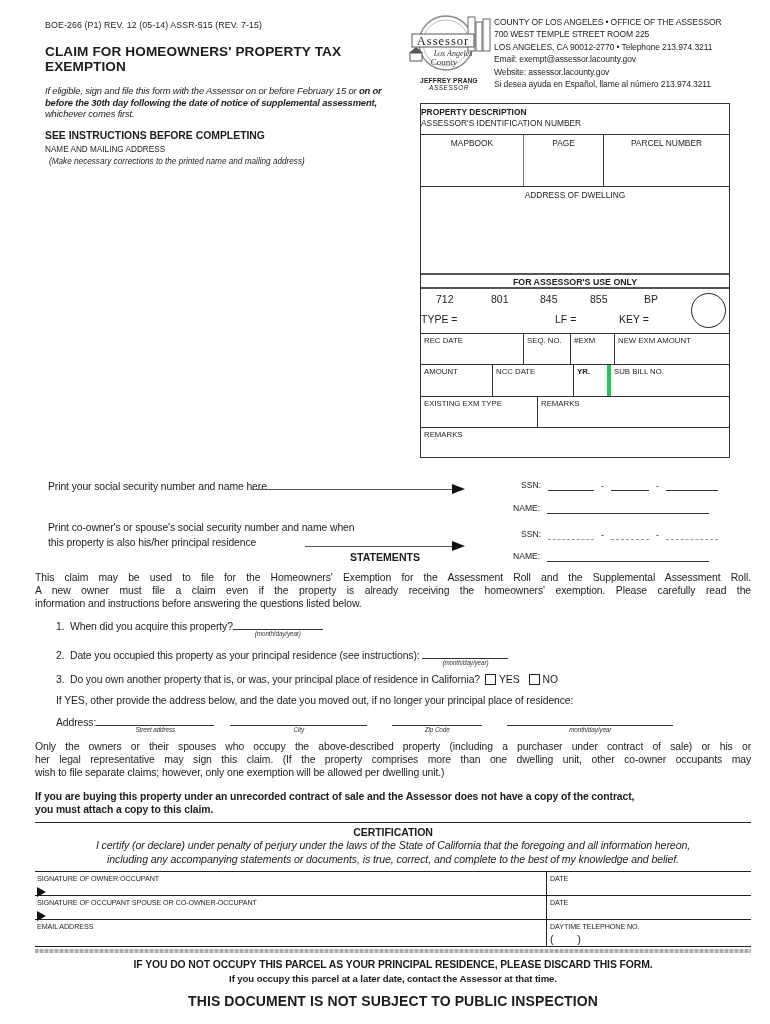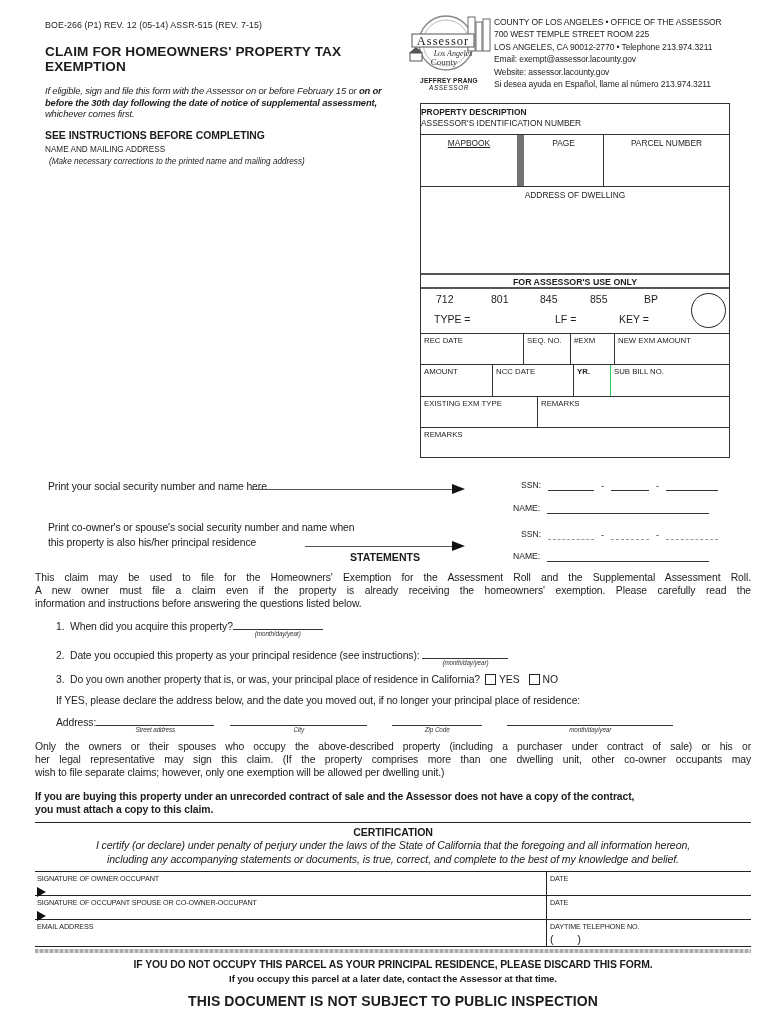--- a/index.html
+++ b/index.html
@@ -21,40 +21,40 @@
   .logo { position:absolute; left:406px; top:13px; width:86px; text-align:center; }
   .logo-officer { font-size:6.6px; font-weight:bold; letter-spacing:0.2px; margin-top:-2px; }
   .logo-officer-title { font-size:6.4px; font-style:italic; letter-spacing:0.6px; }
   .agency { position:absolute; left:494px; top:16px; width:268px; font-size:8.5px; line-height:12.4px; letter-spacing:-0.1px; }
   
   .prop-box { position:absolute; left:420px; top:103px; width:310px; border:1.2px solid #333; font-size:8.4px; background:#fff; }
   .pb-head { height:30px; text-align:left; padding-top:3px; line-height:11px; }
   .pb-head .b1 { font-weight:bold; }
   .pb-cols { display:flex; height:52px; border-top:1px solid #333; }
   .pb-cols .cell { text-align:center; padding-top:3px; }
-  .c-mapbook { width:103px; border-right:7px solid #737373;text-decoration:underline; }
+  .c-mapbook { width:103px; border-right:1px solid #737373; }
   .c-page { width:80px; border-right:1px solid #333; }
   .c-parcel { flex:1; }
   .pb-addr { height:87px; border-top:1px solid #333; text-align:center; padding-top:3px; }
   .pb-use { height:16px; border-top:2px solid #555; border-bottom:2px solid #555; text-align:center; font-weight:bold; font-size:8.8px; line-height:15px; }
   .pb-codes { position:relative; height:44px; font-size:10.5px; }
   .pb-codes span { position:absolute; }
   .code-0 { left:15px;  top:4px; }
   .code-1 { left:70px;  top:4px; }
   .code-2 { left:119px; top:4px; }
   .code-3 { left:169px; top:4px; }
   .code-4 { left:223px; top:4px; }
-  .lbl-type { left:13px;  top:24px; }
+  .lbl-type { left:0;  top:24px; }
   .lbl-lf   { left:118px; top:24px;padding-left:16px; }
   .lbl-key  { left:198px; top:24px; }
   .stamp-circle { position:absolute; left:270px; top:4px; width:35px; height:35px; border:1.4px solid #222; border-radius:50%; }
   .pb-grid { display:flex; border-top:1px solid #333; }
   .pb-grid .g { padding:2px 0 0 3px; font-size:7.8px; }
   .r1 { height:31px; } .r1 .a { width:103px; border-right:1px solid #333; } .r1 .b { width:47px; border-right:1px solid #333; } .r1 .c { width:44px; border-right:1px solid #333; } .r1 .d { flex:1; }
-  .r2 { height:32px; } .r2 .a { width:72px; border-right:1px solid #333; } .r2 .b { width:81px; border-right:1px solid #333; } .r2 .c { width:37px; border-right:1px solid #22c55e;font-weight:bold; } .r2 .d { flex:1; }
+  .r2 { height:32px; } .r2 .a { width:72px; border-right:1px solid #333; } .r2 .b { width:81px; border-right:1px solid #333; } .r2 .c { width:37px; border-right:4px solid #22c55e;font-weight:bold; } .r2 .d { flex:1; }
   .r3 { height:31px; } .r3 .a { width:117px; border-right:1px solid #333; } .r3 .b { flex:1; }
   .r4 { height:30px; }
   
   .prompt { position:absolute; font-size:10.4px; letter-spacing:-0.1px; }
   .arrow-line { position:absolute; border-bottom:1.5px solid #555; height:0; }
   .arrow-head { position:absolute; width:0; height:0; border-left:13px solid #111; border-top:5.5px solid transparent; border-bottom:5.5px solid transparent; }
   .ssn-row { position:absolute; display:flex; align-items:flex-end; font-size:8.6px; gap:7px; }
   .ssn-row .lab { align-self:flex-start; }
   .seg { display:inline-block; height:11px; border-bottom:1px solid #333; }
   .seg.dashed { border-bottom:1px dashed #9a9a9a; }
@@ -225,21 +225,21 @@
     </div>
 
     <div class="q" style="margin-top:14px;">
       <span class="qno">2.</span><span>Date you occupied this property as your principal residence (see instructions):</span> <span class="blank" style="width:86px;"><span class="hint">(month/day/year)</span></span>
     </div>
 
     <div class="q" style="margin-top:11px;">
       <span class="qno">3.</span><span>Do you own another property that is, or was, your principal place of residence in California?</span><span class="cbx"></span><span>YES</span><span class="cbx" style="margin-left:9px;"></span><span>NO</span>
     </div>
 
-    <div class="q" style="margin-top:8px;">If YES, please declare the address below, and the date you moved out, if no longer your principal place of residence:</div>
+    <div class="q" style="margin-top:8px;">If YES, other provide the address below, and the date you moved out, if no longer your principal place of residence:</div>
 
     <div class="addr-row">
       <span>Address:</span><span class="blank" style="width:118px;"><span class="hint">Street address</span></span><span class="blank" style="width:137px; margin-left:16px;"><span class="hint">City</span></span><span class="blank" style="width:90px; margin-left:25px;"><span class="hint">Zip Code</span></span><span class="blank" style="width:166px; margin-left:25px;"><span class="hint">month/day/year</span></span>
     </div>
 
     <div class="para" style="margin-top:12px;">
       <div class="jline">Only the owners or their spouses who occupy the above-described property (including a purchaser under contract of sale) or his or</div>
       <div class="jline">her legal representative may sign this claim. (If the property comprises more than one dwelling unit, other co-owner occupants may</div>
       <div>wish to file separate claims; however, only one exemption will be allowed per dwelling unit.)</div>
     </div>

